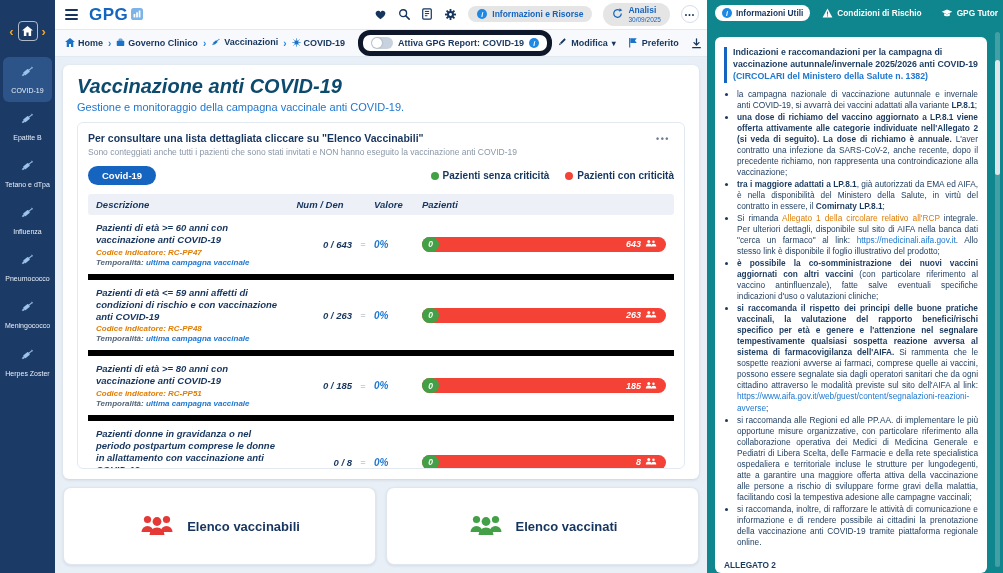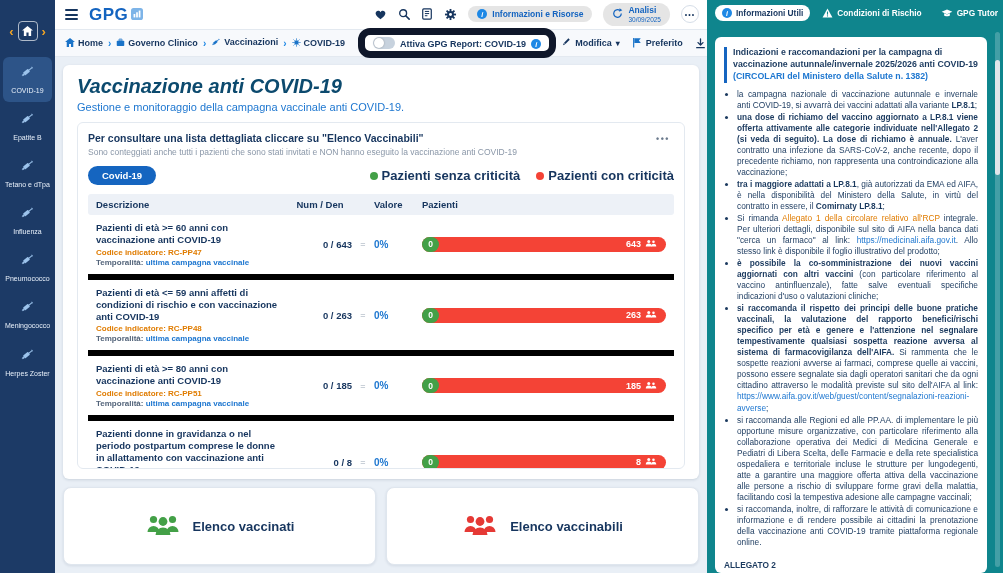--- a/index.html
+++ b/index.html
@@ -30,21 +30,21 @@
   .tb-icon { display:flex; align-items:center; }
   .pill-btn { background:#e5e5e5; color:#1464c0; border-radius:12px; padding:3px 9px; font-size:8.5px; font-weight:bold; display:flex; align-items:center; gap:5px; white-space:nowrap; }
   .an-col { display:flex; flex-direction:column; line-height:1.1; }
   .an-d { font-size:6.5px; font-weight:normal; }
   .more-btn { width:18px; height:18px; border-radius:50%; border:1px solid #d6dee8; color:#16355e; font-size:7px; display:flex; align-items:center; justify-content:center; letter-spacing:1px; }
 
   .crumb-bar { height:27px; background:#f7f9fc; border-bottom:1px solid #e3e9f0; display:flex; align-items:center; padding:0 10px; gap:5px; font-size:9px; color:#16355e; font-weight:bold; white-space:nowrap; }
   .crumbs { display:flex; align-items:center; gap:5px; }
   .crumb { display:flex; align-items:flex-start; gap:3px; }
   .crumb-sep { color:#1e88e5; font-weight:bold; font-size:10px; }
-  .report-pill { display:flex; align-items:flex-end; gap:5px; border:7px solid #0f172a; border-radius:12px; padding:2px 8px; margin-left:8px; background:#fff; }
+  .report-pill { display:flex; align-items:center; gap:5px; border:5px solid #0f172a; border-radius:12px; padding:2px 8px; margin-left:8px; background:#fff; }
   .toggle { width:22px; height:12px; border-radius:6px; background:#c7d2de; position:relative; flex-shrink:0; }
   .toggle .knob { position:absolute; left:1px; top:1px; width:10px; height:10px; border-radius:50%; background:#fff; box-shadow:0 0 2px rgba(0,0,0,.3); }
   .info-dot { width:11px; height:11px; border-radius:50%; background:#1e88e5; color:#fff; font-size:8px; font-weight:bold; font-style:italic; display:inline-flex; align-items:center; justify-content:center; flex-shrink:0; }
   .info-dot.sm { width:10px; height:10px; font-size:7px; }
   .crumb-right { margin-left:auto; display:flex; gap:12px; align-items:center; }
   .crumb-action { display:flex; align-items:center; gap:4px; }
   .caret { font-size:8px; color:#16355e; }
 
   .content { flex:1; padding:8px; display:flex; flex-direction:column; gap:8px; overflow:hidden; }
   .main-card { background:#fff; border-radius:6px; box-shadow:0 1px 3px rgba(16,42,74,.14); padding:10px 14px; flex:1; display:flex; flex-direction:column; overflow:hidden; }
@@ -52,25 +52,25 @@
   .page-subtitle { font-size:11px; color:#1e77d0; margin-top:3px; }
 
   .panel { border:1px solid #e3e9f0; border-radius:6px; margin-top:9px; padding:9px 10px; flex:1; overflow:hidden; }
   .panel-head { display:flex; align-items:flex-start; }
   .panel-title { font-size:10.5px; font-weight:bold; color:#16355e; }
   .panel-sub { font-size:8.5px; color:#8a97a8; margin-top:3px; }
   .panel-dots { margin-left:auto; color:#6b7a8d; letter-spacing:1.5px; font-weight:bold; font-size:9px; padding:2px 4px; }
 
   .filter-row { display:flex; align-items:center; margin-top:9px; }
   .filter-pill { background:#1565c0; color:#fff; font-size:9.5px; font-weight:bold; border-radius:11px; padding:4px 14px; display:flex; align-items:center; gap:5px; }
-  .legend { margin-left:auto; display:flex; gap:16px; font-size:13px; color:#16355e; font-weight:bold; align-items:flex-end; }
+  .legend { margin-left:auto; display:flex; gap:16px; font-size:10px; color:#16355e; font-weight:bold; align-items:flex-end; }
   .legend-item { display:flex; align-items:center; }
   .legend-dot { width:8px; height:8px; border-radius:50%; display:inline-block; margin-right:4px; }
 
-  .table { margin-top:9px; }
+  .table { margin-top:9px;font-style:italic; }
   .thead, .trow { display:grid; grid-template-columns:1fr 64px 14px 44px 244px; align-items:center; column-gap:4px; }
   .thead { background:#edf1f7; border-radius:3px; padding:5px 8px; font-weight:bold; color:#16355e; font-size:9.5px; }
   .thead .numden-h { text-align:center; }
   .trow { padding:7px 8px; border-bottom:6px solid #000000; }
   .desc-main { font-weight:bold; color:#16355e; font-size:9.5px; line-height:1.25; }
   .desc-code { color:#e07c00; font-size:8px; margin-top:2px; font-weight:bold; }
   .desc-temp { color:#53647a; font-size:8px; font-weight:bold; margin-top:1px; }
   .temp-link { color:#1e77d0; }
   .numden { text-align:right; color:#16355e; font-weight:bold; font-size:9.5px; }
   .eq { color:#9aa7b6; text-align:center; font-size:9px; }
@@ -482,43 +482,43 @@
                   </div>
                 </div>
               </div>
           </div>
         </div>
       </div>
 
       <div class="bottom-cards" data-interactable="false">
           <div class="list-card" data-interactable="true">
             <span data-interactable="false"><svg viewBox="0 0 36 24" width="36" height="25">
+                <g fill="#e53935">
+                  <circle cx="8.5" cy="7" r="3.6"></circle>
+                  <path d="M2.5 19.5 a6 6 0 0 1 12 0 Z"></path>
+                  <circle cx="27.5" cy="7" r="3.6"></circle>
+                  <path d="M21.5 19.5 a6 6 0 0 1 12 0 Z"></path>
+                  <circle cx="18" cy="9" r="4.4"></circle>
+                  <path d="M10.5 22.5 a7.5 7.5 0 0 1 15 0 Z"></path>
+                </g>
+              </svg></span>
+            <span class="list-card-label" data-interactable="false">Elenco vaccinabili</span>
+          </div>
+          <div class="list-card" data-interactable="true">
+            <span data-interactable="false"><svg viewBox="0 0 36 24" width="36" height="25">
                 <g fill="#43a047">
                   <circle cx="8.5" cy="7" r="3.6"></circle>
                   <path d="M2.5 19.5 a6 6 0 0 1 12 0 Z"></path>
                   <circle cx="27.5" cy="7" r="3.6"></circle>
                   <path d="M21.5 19.5 a6 6 0 0 1 12 0 Z"></path>
                   <circle cx="18" cy="9" r="4.4"></circle>
                   <path d="M10.5 22.5 a7.5 7.5 0 0 1 15 0 Z"></path>
                 </g>
               </svg></span>
             <span class="list-card-label" data-interactable="false">Elenco vaccinati</span>
-          </div>
-          <div class="list-card" data-interactable="true">
-            <span data-interactable="false"><svg viewBox="0 0 36 24" width="36" height="25">
-                <g fill="#e53935">
-                  <circle cx="8.5" cy="7" r="3.6"></circle>
-                  <path d="M2.5 19.5 a6 6 0 0 1 12 0 Z"></path>
-                  <circle cx="27.5" cy="7" r="3.6"></circle>
-                  <path d="M21.5 19.5 a6 6 0 0 1 12 0 Z"></path>
-                  <circle cx="18" cy="9" r="4.4"></circle>
-                  <path d="M10.5 22.5 a7.5 7.5 0 0 1 15 0 Z"></path>
-                </g>
-              </svg></span>
-            <span class="list-card-label" data-interactable="false">Elenco vaccinabili</span>
           </div>
         </div>
     </div>
   </div>
 
   <aside class="right-panel" data-interactable="false">
     <div class="tabs-row" data-interactable="false">
       <div class="tabs-holder" data-interactable="false">
           <div class="tab active" data-interactable="true">
             <span class="info-dot sm" data-interactable="false">i</span>

